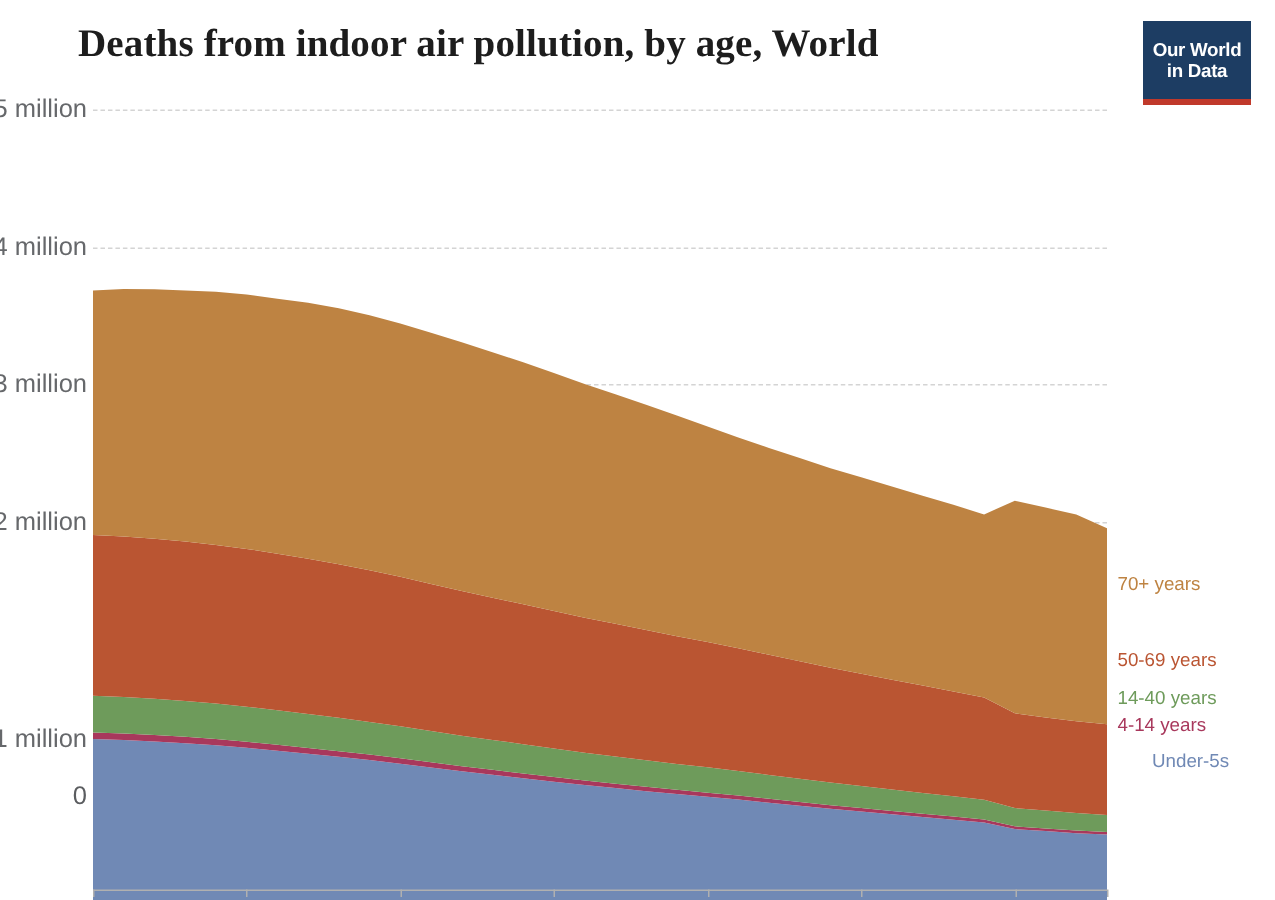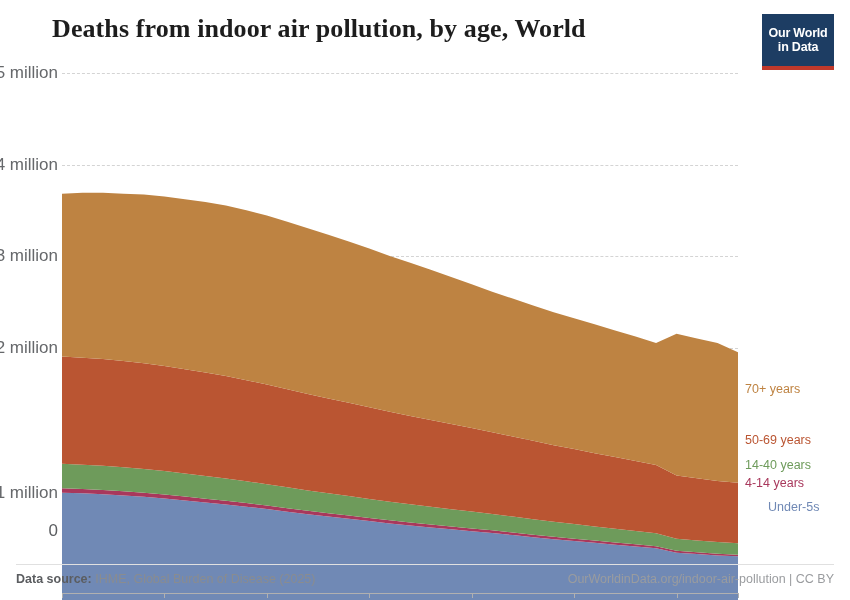--- a/index.html
+++ b/index.html
@@ -117,22 +117,14 @@
       </div>
     <div id="serieslabels">
         <div class="series-label" style="left: 745px; top: 445.184px; color: rgb(112, 137, 181); margin-left: 23px;">Under-5s</div>
         <div class="series-label" style="left: 745px; top: 420.521px; color: rgb(168, 56, 92);">4-14 years</div>
         <div class="series-label" style="left: 745px; top: 402.521px; color: rgb(110, 155, 91);">14-40 years</div>
         <div class="series-label" style="left: 745px; top: 378.087px; color: rgb(186, 85, 50);">50-69 years</div>
         <div class="series-label" style="left: 745px; top: 282.502px; color: rgb(190, 131, 66); margin-top: 44px;">70+ years</div>
       </div>
   </div>
 
-  <div class="footer">
-    <div class="footer-rule"></div>
-    <div class="src">
-      <b>Data source:</b>
-      <span>IHME, Global Burden of Disease (2025)</span>
-    </div>
-    <div class="credit">OurWorldinData.org/indoor-air-pollution | CC BY</div>
-  </div>
 
 </div>
 
 </body></html>

